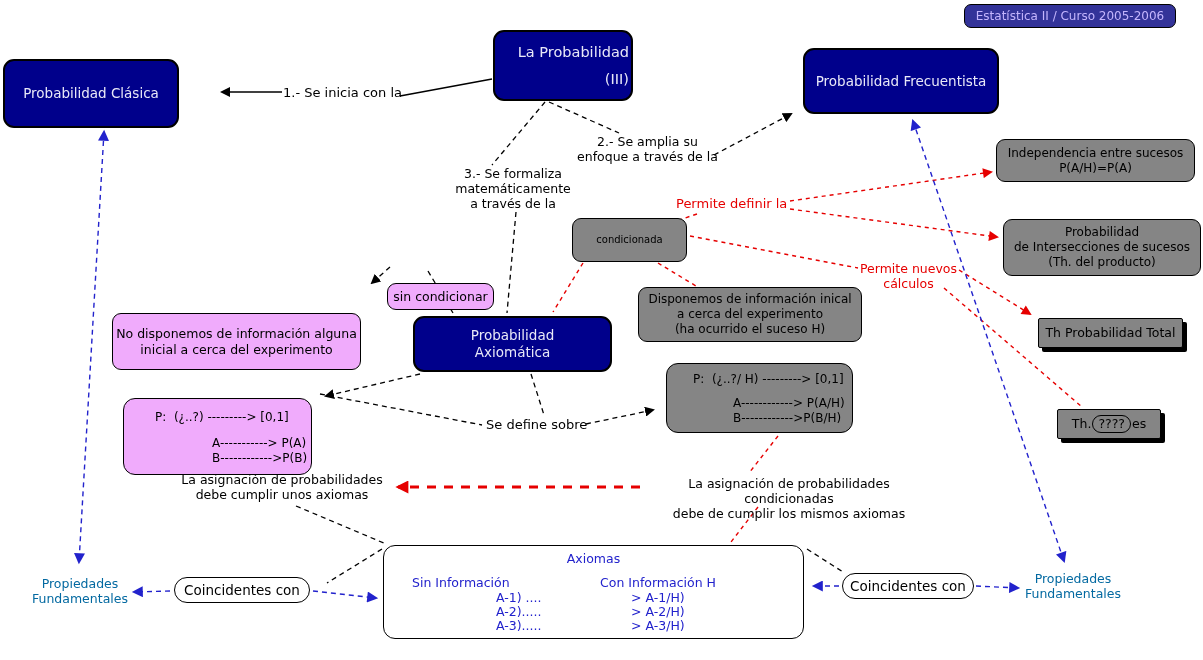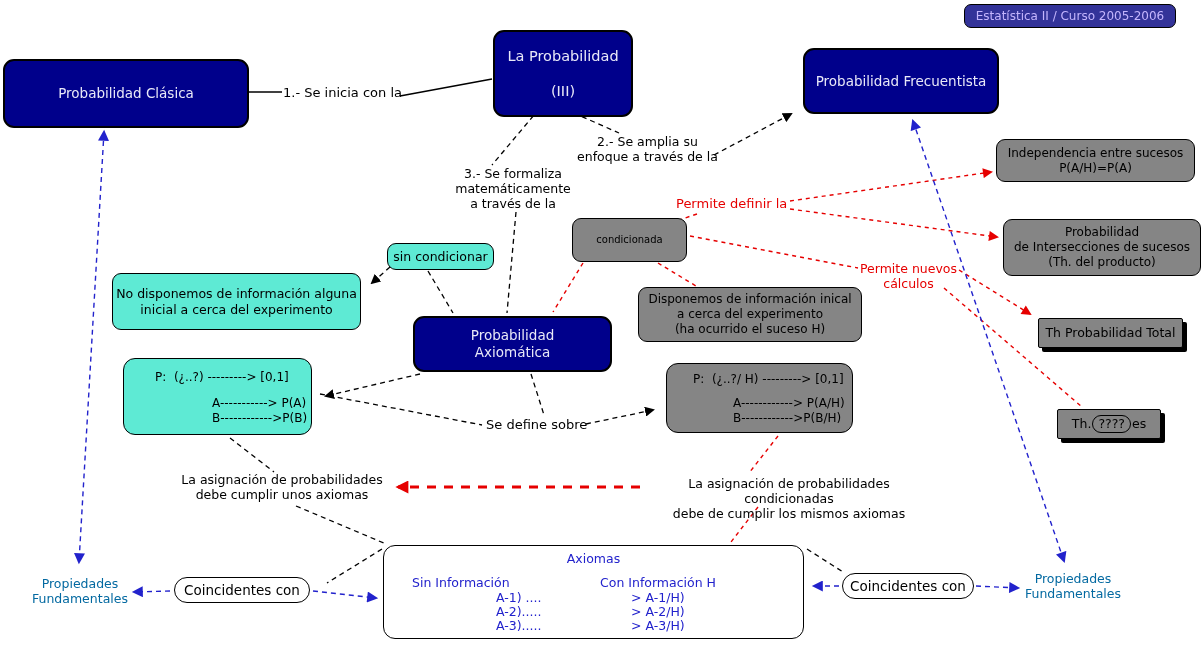--- a/index.html
+++ b/index.html
@@ -2,21 +2,21 @@
 <html><head>
 <meta charset="utf-8">
 <style>
   html,body{margin:0;padding:0;background:#fff;}
   #canvas{position:relative;width:1203px;height:660px;background:#fff;overflow:hidden;
           font-family:"DejaVu Sans","Liberation Sans",sans-serif;color:#000;}
   svg.layer{position:absolute;left:0;top:0;z-index:1;}
   .node{position:absolute;box-sizing:border-box;display:flex;flex-direction:column;
         align-items:center;justify-content:center;text-align:center;z-index:2;line-height:1.25;}
   .navy{background:#00008B;color:#E8E8F8;border:2px solid #000;border-radius:11px;font-size:13.5px;}
-  .gray-light{background:#5eead4;border:1.6px solid #000;border-radius:9px;}
+  .gray-light{background:#f0abfc;border:1.6px solid #000;border-radius:9px;margin-top:40px;}
   .gray-dark{background:#858585;border:1.6px solid #000;border-radius:9px;}
   .shadowbox{background:#858585;border:1.5px solid #000;border-radius:2px;box-shadow:4px 4px 0 #000;}
   .stadium{background:#fff;border:1.6px solid #000;border-radius:14px;font-size:13.5px;}
   .badge{background:#333399;color:#c4b5fd;border:1.5px solid #000;border-radius:7px;font-size:12px;}
   .annotation{position:absolute;z-index:2;text-align:center;font-size:12.5px;line-height:1.2;}
   .red-text{color:#E60000;}
   .blue-text{color:#0369a1;}
   .pbox{align-items:flex-start;font-size:12px;line-height:1.25;padding-left:18px;}
   .pbox .phead{white-space:pre;padding-left:13px;padding-top:2px;}
   .pbox .prows{white-space:pre;text-align:left;}
@@ -87,26 +87,26 @@
     <line x1="170" y1="591" x2="134" y2="592" class="ln-bludash" marker-end="url(#mk-blue)"></line>
     <line x1="313" y1="591" x2="376" y2="598" class="ln-bludash" marker-end="url(#mk-blue)"></line>
     <line x1="839" y1="586" x2="814" y2="586" class="ln-bludash" marker-end="url(#mk-blue)"></line>
     <line x1="976" y1="586" x2="1018" y2="588" class="ln-bludash" marker-end="url(#mk-blue)"></line>
   </svg>
 
   <div class="node badge" style="left:964px;top:4px;width:212px;height:24px;">
     <span>Estatística II / Curso 2005-2006</span>
   </div>
 
-  <div class="node navy" style="left:493px;top:30px;width:140px;height:87px;justify-content:space-around;font-size:14.5px;padding:6px 2px;">
+  <div class="node navy" style="left:493px;top:30px;width:140px;height:71px;justify-content:space-around;font-size:14.5px;padding:6px 2px;align-items:flex-end;">
     <span>La Probabilidad</span>
     <span>(III)</span>
   </div>
 
-  <div class="node navy" style="left:3px;top:59px;width:246px;height:69px;">
+  <div class="node navy" style="left:3px;top:59px;width:176px;height:69px;">
     <span>Probabilidad Clásica</span>
   </div>
 
   <div class="node navy" style="left:803px;top:48px;width:196px;height:66px;">
     <span>Probabilidad Frecuentista</span>
   </div>
 
   <div class="node navy" style="left:413px;top:316px;width:199px;height:56px;">
     <span>Probabilidad</span>
     <span>Axiomática</span>

